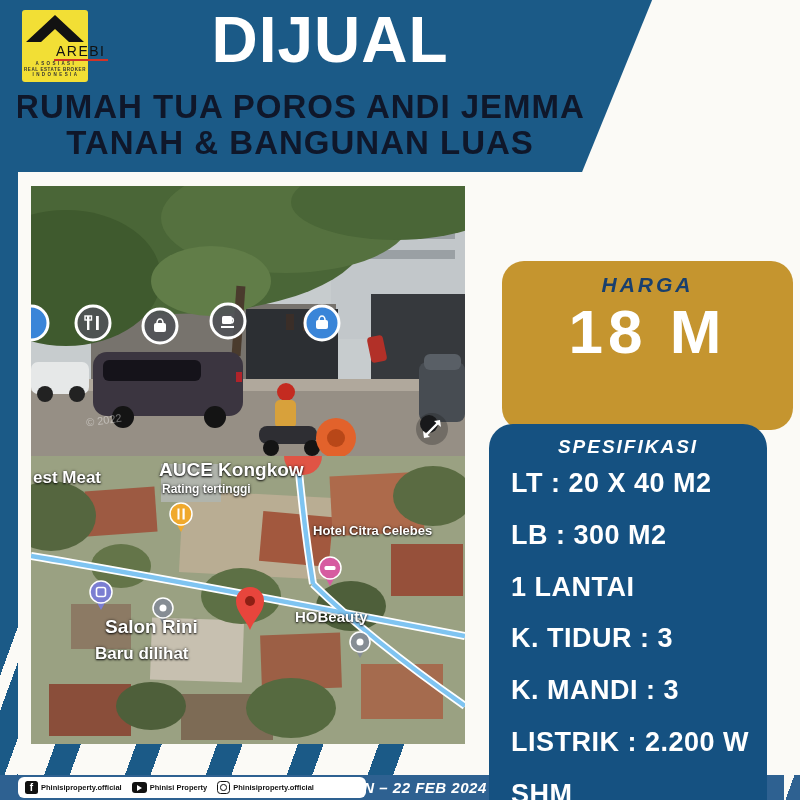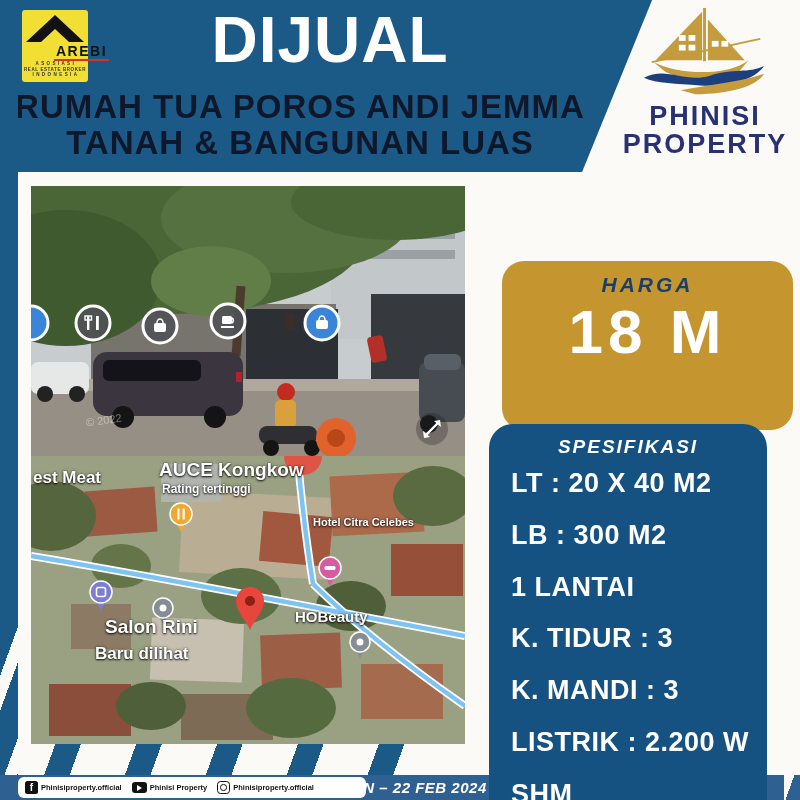--- a/index.html
+++ b/index.html
@@ -10,21 +10,21 @@
           clip-path:polygon(0 0,95.9% 0,85.6% 100%,0 100%);}
   .title{position:absolute;left:150px;top:2px;width:360px;text-align:center;color:#fff;
          font-size:64px;font-weight:bold;letter-spacing:1px;line-height:76px;}
   .sub1,.sub2{position:absolute;left:10px;width:580px;text-align:center;color:#0f172a;
          font-weight:bold;font-size:33px;letter-spacing:1px;white-space:nowrap;}
   .sub1{top:88px;} .sub2{top:124px;}
   
   .arebi{position:absolute;left:22px;top:10px;width:66px;height:72px;background:#f2df35;
          border-radius:3px;text-align:center;}
   .arebi svg{display:block;margin:4px auto 0;}
-  .arebi-name{font-size:14px;font-weight:bold;letter-spacing:1.5px;color:#111;line-height:14px;
+  .arebi-name{font-size:14px;font-weight:normal;letter-spacing:1.5px;color:#111;line-height:14px;
          border-bottom:2px solid #d23327;display:inline-block;padding:0 2px 1px;margin-left:32px;}
   .arebi-sub{font-size:4.5px;color:#333;letter-spacing:.6px;line-height:5.5px;font-weight:bold;}
   
   .brand{position:absolute;left:612px;top:6px;width:186px;text-align:center;}
   .brand-name{font-size:27px;font-weight:bold;color:#283273;letter-spacing:2px;line-height:28px;}
   
   .photo{position:absolute;left:31px;top:186px;width:434px;height:270px;overflow:hidden;background:#c7ccce;}
   .photo .watermark{position:absolute;left:55px;top:228px;color:rgba(255,255,255,.4);
         font-size:11px;transform:rotate(-8deg);}
   
@@ -86,39 +86,20 @@
   <div class="arebi">
     <svg width="58" height="28" viewBox="0 0 58 28">
       <polygon points="0,28 29,1 58,28 43,28 29,15 15,28" fill="#121212"></polygon>
     </svg>
     <div class="arebi-name">AREBI</div>
     <div class="arebi-sub">A S O S I A S I</div>
     <div class="arebi-sub">REAL ESTATE BROKER</div>
     <div class="arebi-sub">I N D O N E S I A</div>
   </div>
 
-  <div class="brand">
-    <svg width="126" height="92" viewBox="0 0 130 95">
-      <rect x="63" y="2" width="3" height="55" fill="#c49b3d"></rect>
-      <polygon points="14,56 62,6 62,56" fill="#c49b3d"></polygon>
-      <polygon points="68,14 106,56 68,56" fill="#c49b3d"></polygon>
-      <line x1="10" y1="58" x2="122" y2="34" stroke="#c49b3d" stroke-width="2"></line>
-      <rect x="38" y="30" width="7" height="6" fill="#fff"></rect>
-        <rect x="48" y="30" width="7" height="6" fill="#fff"></rect>
-      <rect x="38" y="40" width="7" height="6" fill="#fff"></rect>
-        <rect x="48" y="40" width="7" height="6" fill="#fff"></rect>
-      <rect x="72" y="36" width="7" height="6" fill="#fff"></rect>
-        <rect x="82" y="36" width="7" height="6" fill="#fff"></rect>
-      <path d="M12,58 C40,72 90,72 110,56 L100,68 C70,78 40,76 24,68 Z" fill="#c49b3d"></path>
-      <path d="M2,74 C25,62 45,80 70,72 C95,64 110,70 126,62 C116,76 90,84 60,82 C35,80 15,80 2,74 Z" fill="#1e3f7d"></path>
-      <path d="M40,87 C70,81 100,79 126,70 C118,83 90,91 55,91 Z" fill="#c49b3d"></path>
-    </svg>
-    <div class="brand-name">PHINISI</div>
-    <div class="brand-name">PROPERTY</div>
-  </div>
 
   <div class="photo">
     <svg width="434" height="270" viewBox="0 0 434 270">
       <rect width="434" height="270" fill="#c7ccce"></rect>
       <rect x="300" y="28" width="134" height="125" fill="#c2c7ca"></rect>
       <rect x="312" y="44" width="112" height="9" fill="#9aa0a4"></rect>
       <rect x="312" y="64" width="112" height="9" fill="#9aa0a4"></rect>
       <rect x="340" y="108" width="94" height="100" fill="#36393d"></rect>
       <rect x="60" y="118" width="245" height="92" fill="#77736d"></rect>
       <rect x="215" y="123" width="92" height="87" fill="#2c2f33"></rect>
@@ -244,21 +225,21 @@
         <circle r="3.5" fill="#fff"></circle>
       </g>
       <g transform="translate(219,148)">
         <path d="M0,26 C-5,14 -14,8 -14,-3 A14,14 0 1 1 14,-3 C14,8 5,14 0,26 Z" fill="#e8453c"></path>
         <circle cy="-3" r="5" fill="#8e1f14"></circle>
       </g>
     </svg>
     <span class="map-label" style="left:2px;top:12px;font-size:17px;">est Meat</span>
     <span class="map-label" style="left:128px;top:3px;font-size:19px;">AUCE Kongkow</span>
     <span class="map-label" style="left:131px;top:26px;font-size:12px;">Rating tertinggi</span>
-    <span class="map-label" style="left:282px;top:60px;font-size:11px;">Hotel Citra Celebes</span>
+    <span class="map-label" style="left:282px;top:67px;font-size:13px;">Hotel Citra Celebes</span>
     <span class="map-label" style="left:264px;top:152px;font-size:15px;">HOBeauty</span>
     <span class="map-label" style="left:74px;top:160px;font-size:19px;">Salon Rini</span>
     <span class="map-label" style="left:64px;top:188px;font-size:17px;">Baru dilihat</span>
   </div>
 
   <div class="gold">
     <div class="harga">HARGA</div>
     <div class="price">18 M</div>
   </div>
 

